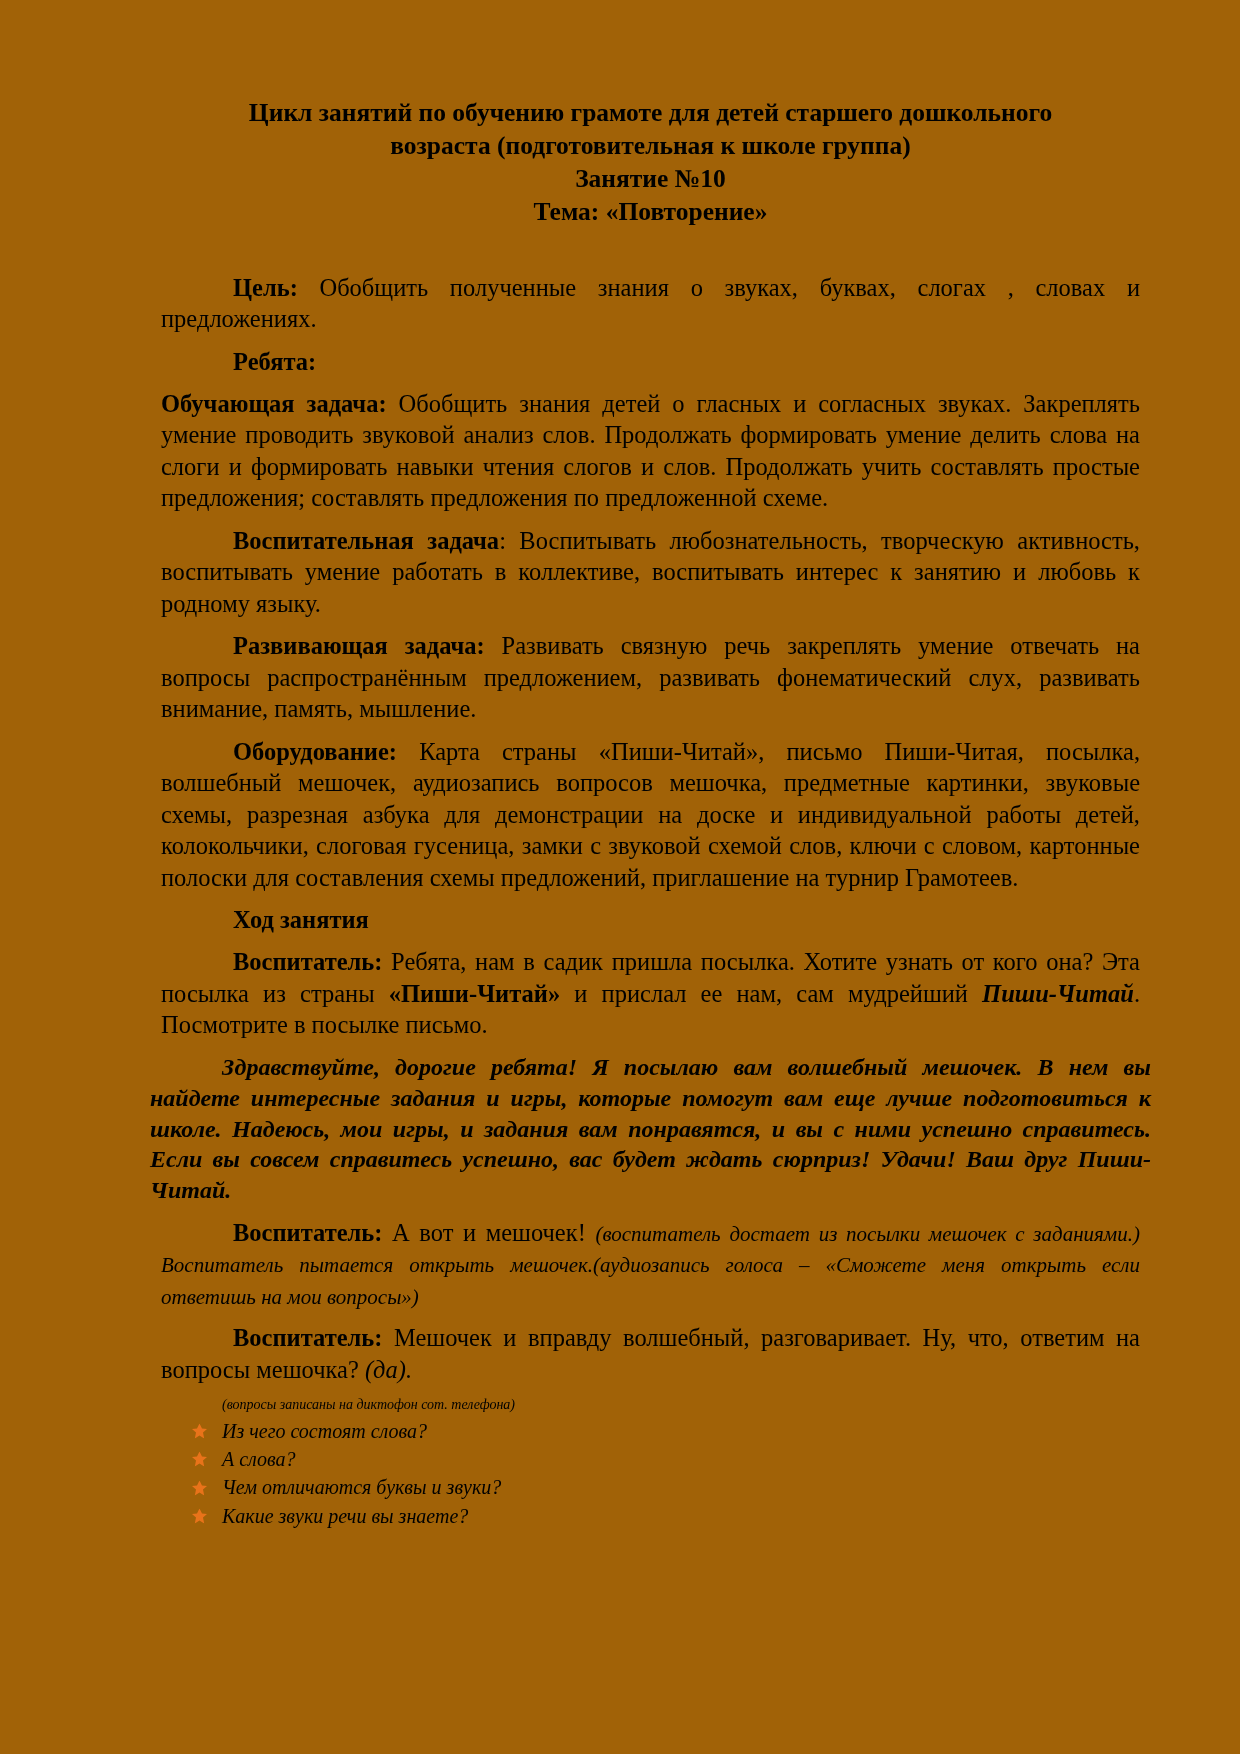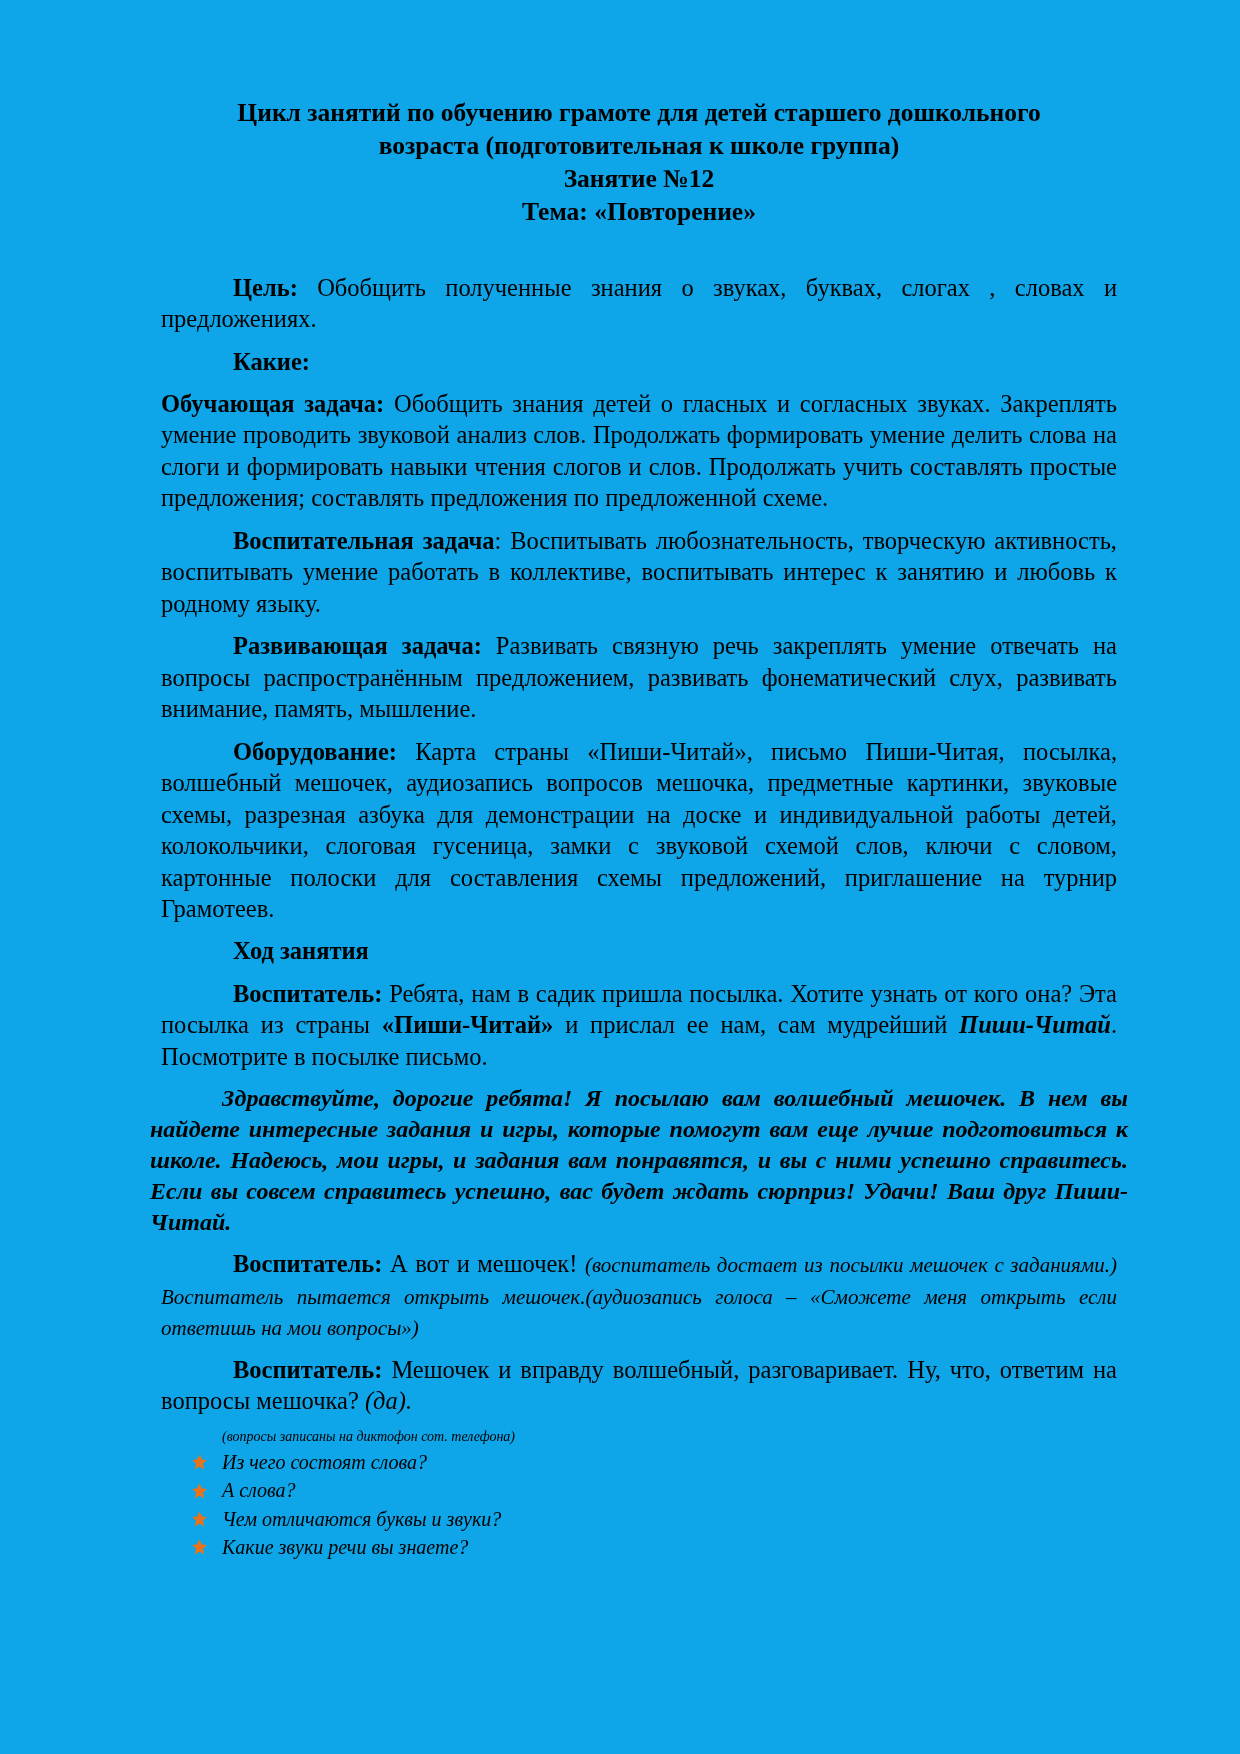--- a/index.html
+++ b/index.html
@@ -11,23 +11,23 @@
     width: 1240px;
     height: 1754px;
     font-family: "Liberation Serif", "DejaVu Serif", serif;
     color: #000000;
     overflow: hidden;
   }
   .page {
     position: relative;
     width: 1240px;
     height: 1754px;
-    background: #0ea5e9;
+    background: #a16207;
     box-sizing: border-box;
-    padding: 96px 112px 0 150px;
+    padding: 96px 89px 0 150px;
     font-family: Liberation Serif, serif;
   }
   .title-block {
     text-align: center;
     font-weight: bold;
     font-size: 25.5px;
     line-height: 1.30;
     margin: 0 0 2px 0;
   }
   .title-block .t-line { display: block; }
@@ -95,29 +95,29 @@
   .bullet-glyph svg { display: block; }
 </style>
 </head>
 <body>
 
 <div class="page">
 
   <div class="title-block">
     <span class="t-line title-line-1">Цикл занятий по обучению грамоте для  детей старшего дошкольного</span>
     <span class="t-line">возраста (подготовительная к школе группа)</span>
-    <span class="t-line">Занятие №12</span>
+    <span class="t-line">Занятие №10</span>
     <span class="t-line">Тема: «Повторение»</span>
   </div>
 
   <div class="spacer-after-title"></div>
 
   <p class="body"><b>Цель:</b><span> Обобщить полученные знания о звуках, буквах, слогах , словах и предложениях.</span></p>
 
-  <p class="body"><b>Какие:</b></p>
+  <p class="body"><b>Ребята:</b></p>
 
   <p class="body noindent"><b>Обучающая задача:</b><span> Обобщить знания детей о гласных и согласных звуках. Закреплять умение проводить звуковой анализ слов. Продолжать формировать умение делить слова на слоги и формировать навыки чтения слогов и слов. Продолжать учить составлять простые предложения; составлять предложения по предложенной схеме.</span></p>
 
   <p class="body"><b>Воспитательная задача</b><span>: Воспитывать любознательность, творческую активность, воспитывать умение работать в коллективе, воспитывать интерес к занятию и любовь к родному языку.</span></p>
 
   <p class="body"><b>Развивающая задача:</b><span> Развивать связную речь  закреплять умение отвечать на вопросы распространённым предложением, развивать фонематический слух, развивать внимание, память, мышление.</span></p>
 
   <p class="body"><b>Оборудование:</b><span> Карта страны «Пиши-Читай», письмо Пиши-Читая, посылка, волшебный мешочек, аудиозапись вопросов мешочка, предметные картинки, звуковые схемы, разрезная азбука для демонстрации на доске и индивидуальной работы детей, колокольчики, слоговая гусеница, замки с звуковой схемой слов, ключи с словом,  картонные полоски для составления схемы предложений, приглашение на турнир Грамотеев.</span></p>
 
   <p class="body"><b>Ход занятия</b></p>

